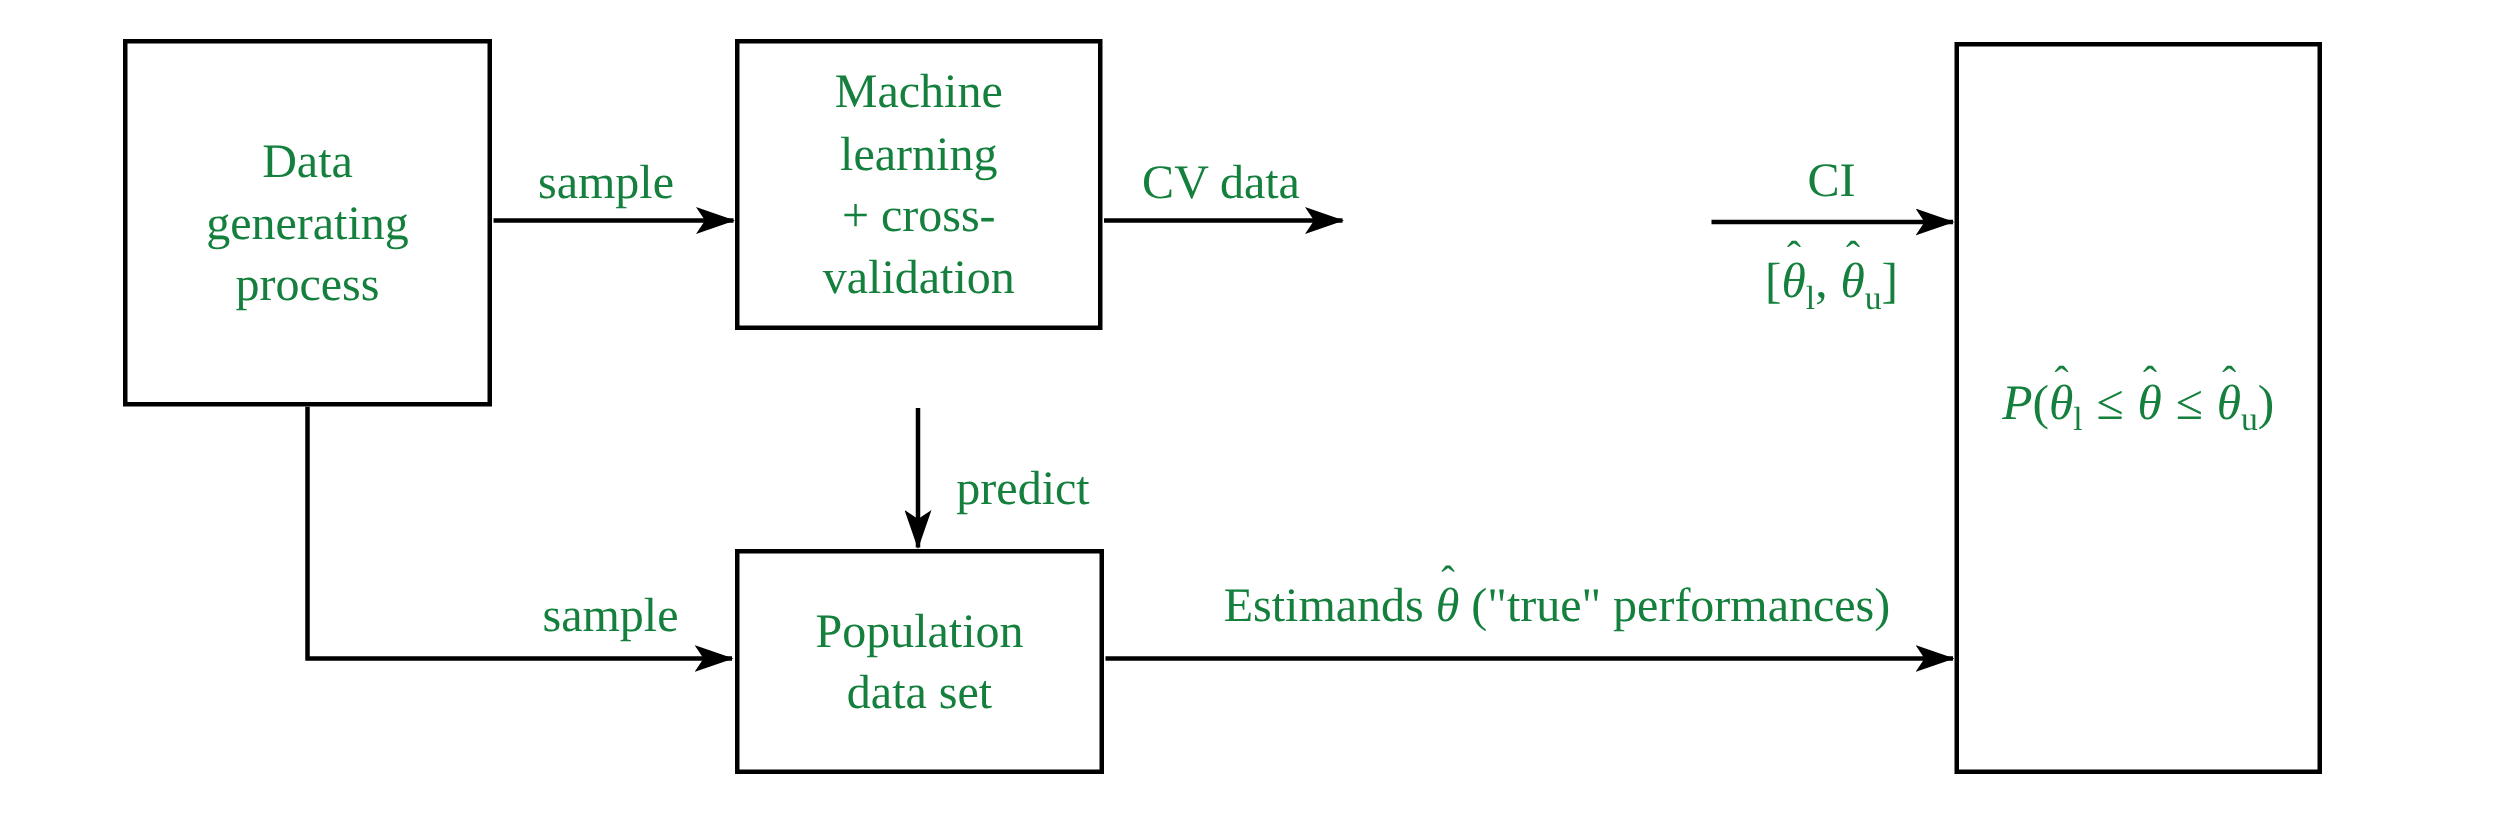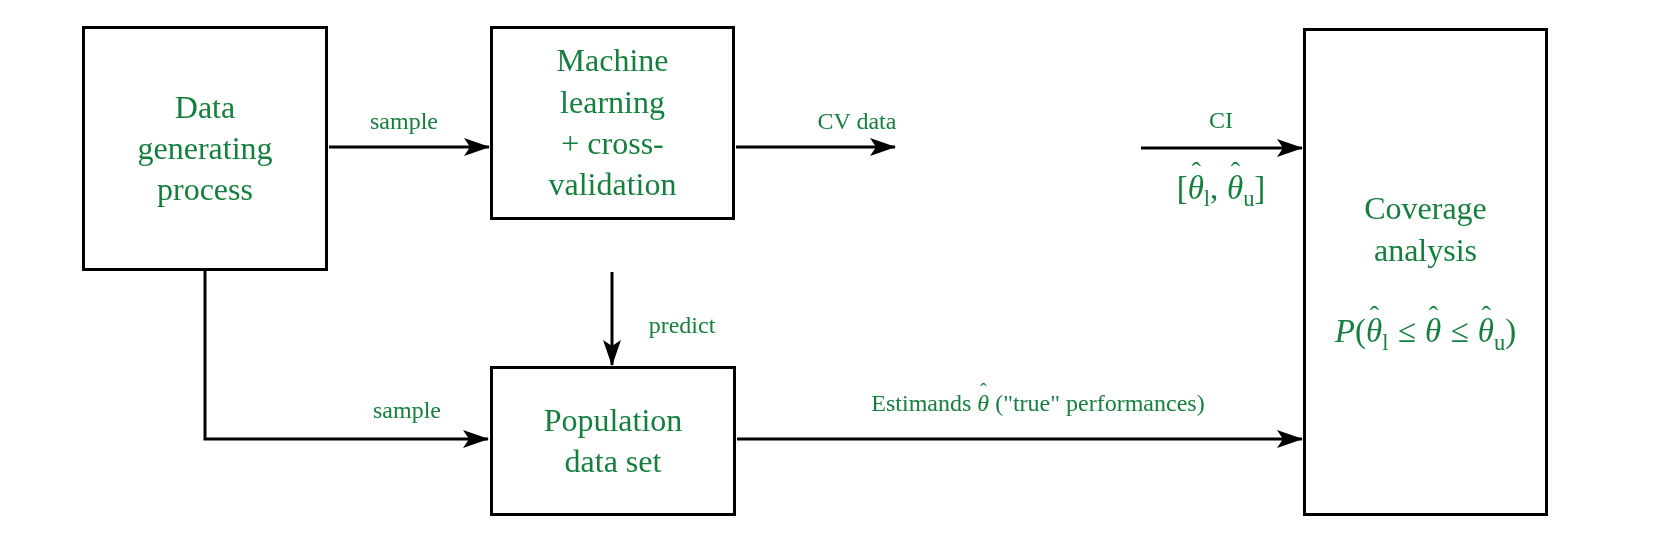--- a/index.html
+++ b/index.html
@@ -34,21 +34,21 @@
   }
   .cov-inner {
     display: flex;
     flex-direction: column;
     align-items: center;
     gap: 42px;
   }
   .flabel {
     position: absolute;
     transform: translate(-50%, -50%);
-    font-size: 24px;
+    font-size: 32px;
     white-space: nowrap;
     line-height: 1.2;
   }
   .math { font-size: 33px; }
   .it { font-style: italic; }
   .th {
     position: relative;
     display: inline-block;
     font-style: italic;
   }
@@ -98,34 +98,32 @@
   <div class="box" style="left:490px; top:26px; width:245px; height:194px;">
     <div class="box-label">Machine
 learning
 + cross-
 validation</div>
   </div>
 
 
   <div class="box" style="left:1303px; top:28px; width:245px; height:488px;">
     <div class="cov-inner">
-      <div class="box-label">Coverage
-analysis</div>
       <div class="math"><span class="it">P</span><span>(</span><span class="th"><span class="hat">ˆ</span><span>θ</span></span><sub class="rm">l</sub><span class="op">≤</span><span class="th"><span class="hat">ˆ</span><span>θ</span></span><span class="op">≤</span><span class="th"><span class="hat">ˆ</span><span>θ</span></span><sub class="rm">u</sub><span>)</span></div>
     </div>
   </div>
 
   <div class="box" style="left:490px; top:366px; width:246px; height:150px;align-items:center;">
     <div class="box-label">Population
 data set</div>
   </div>
 
   <div class="flabel" style="left:404px; top:121px;">sample</div>
 
-  <div class="flabel" style="left:814px; top:121px;margin-left:43px;">CV data</div>
+  <div class="flabel" style="left:814px; top:121px;">CV data</div>
 
   <div class="flabel" style="left:1221px; top:120px;">CI</div>
 
   <div class="flabel math" style="left:1221px; top:191px;"><span>[</span><span class="th"><span class="hat">ˆ</span><span>θ</span></span><sub class="rm">l</sub><span class="comma">,</span><span class="th"><span class="hat">ˆ</span><span>θ</span></span><sub class="rm">u</sub><span>]</span></div>
 
   <div class="flabel" style="left:682px; top:325px;">predict</div>
 
   <div class="flabel" style="left:407px; top:410px;">sample</div>
 
   <div class="flabel" style="left:991px; top:403px;margin-left:47px;">

